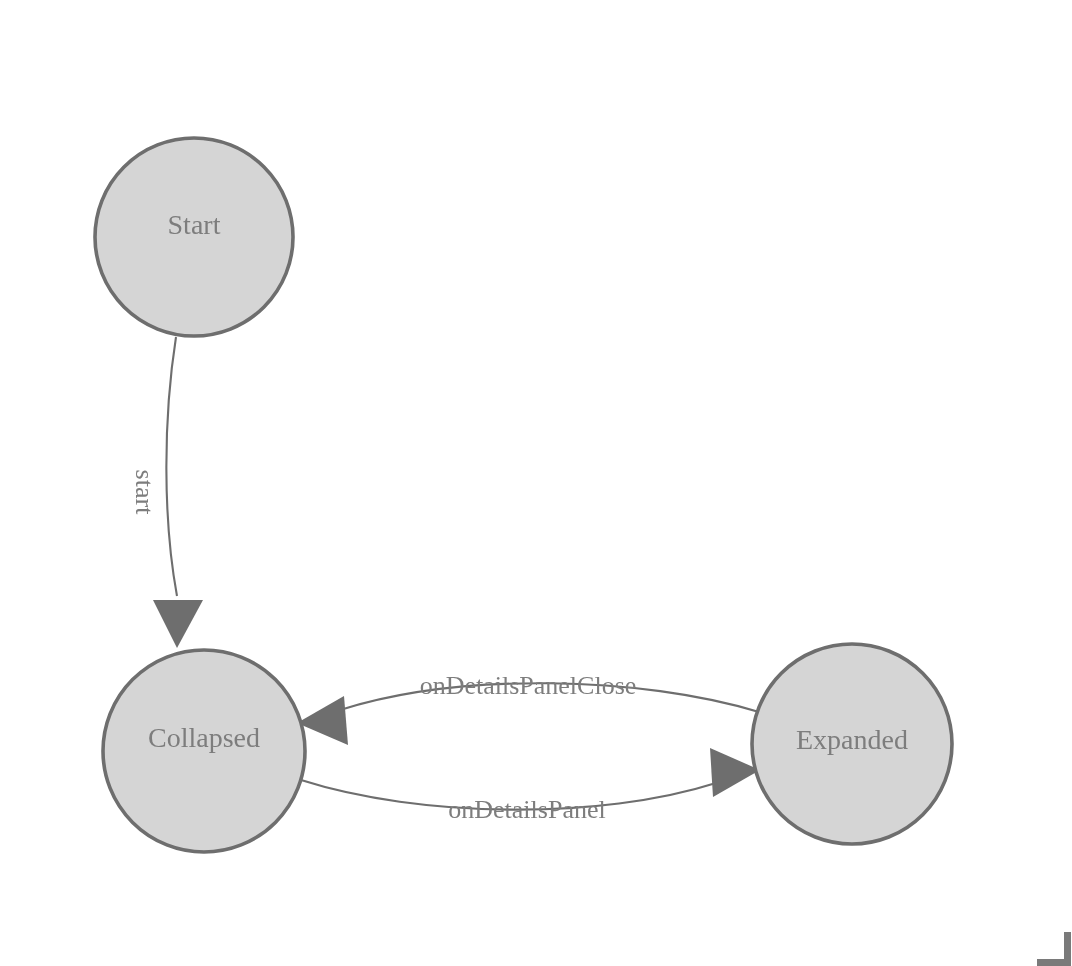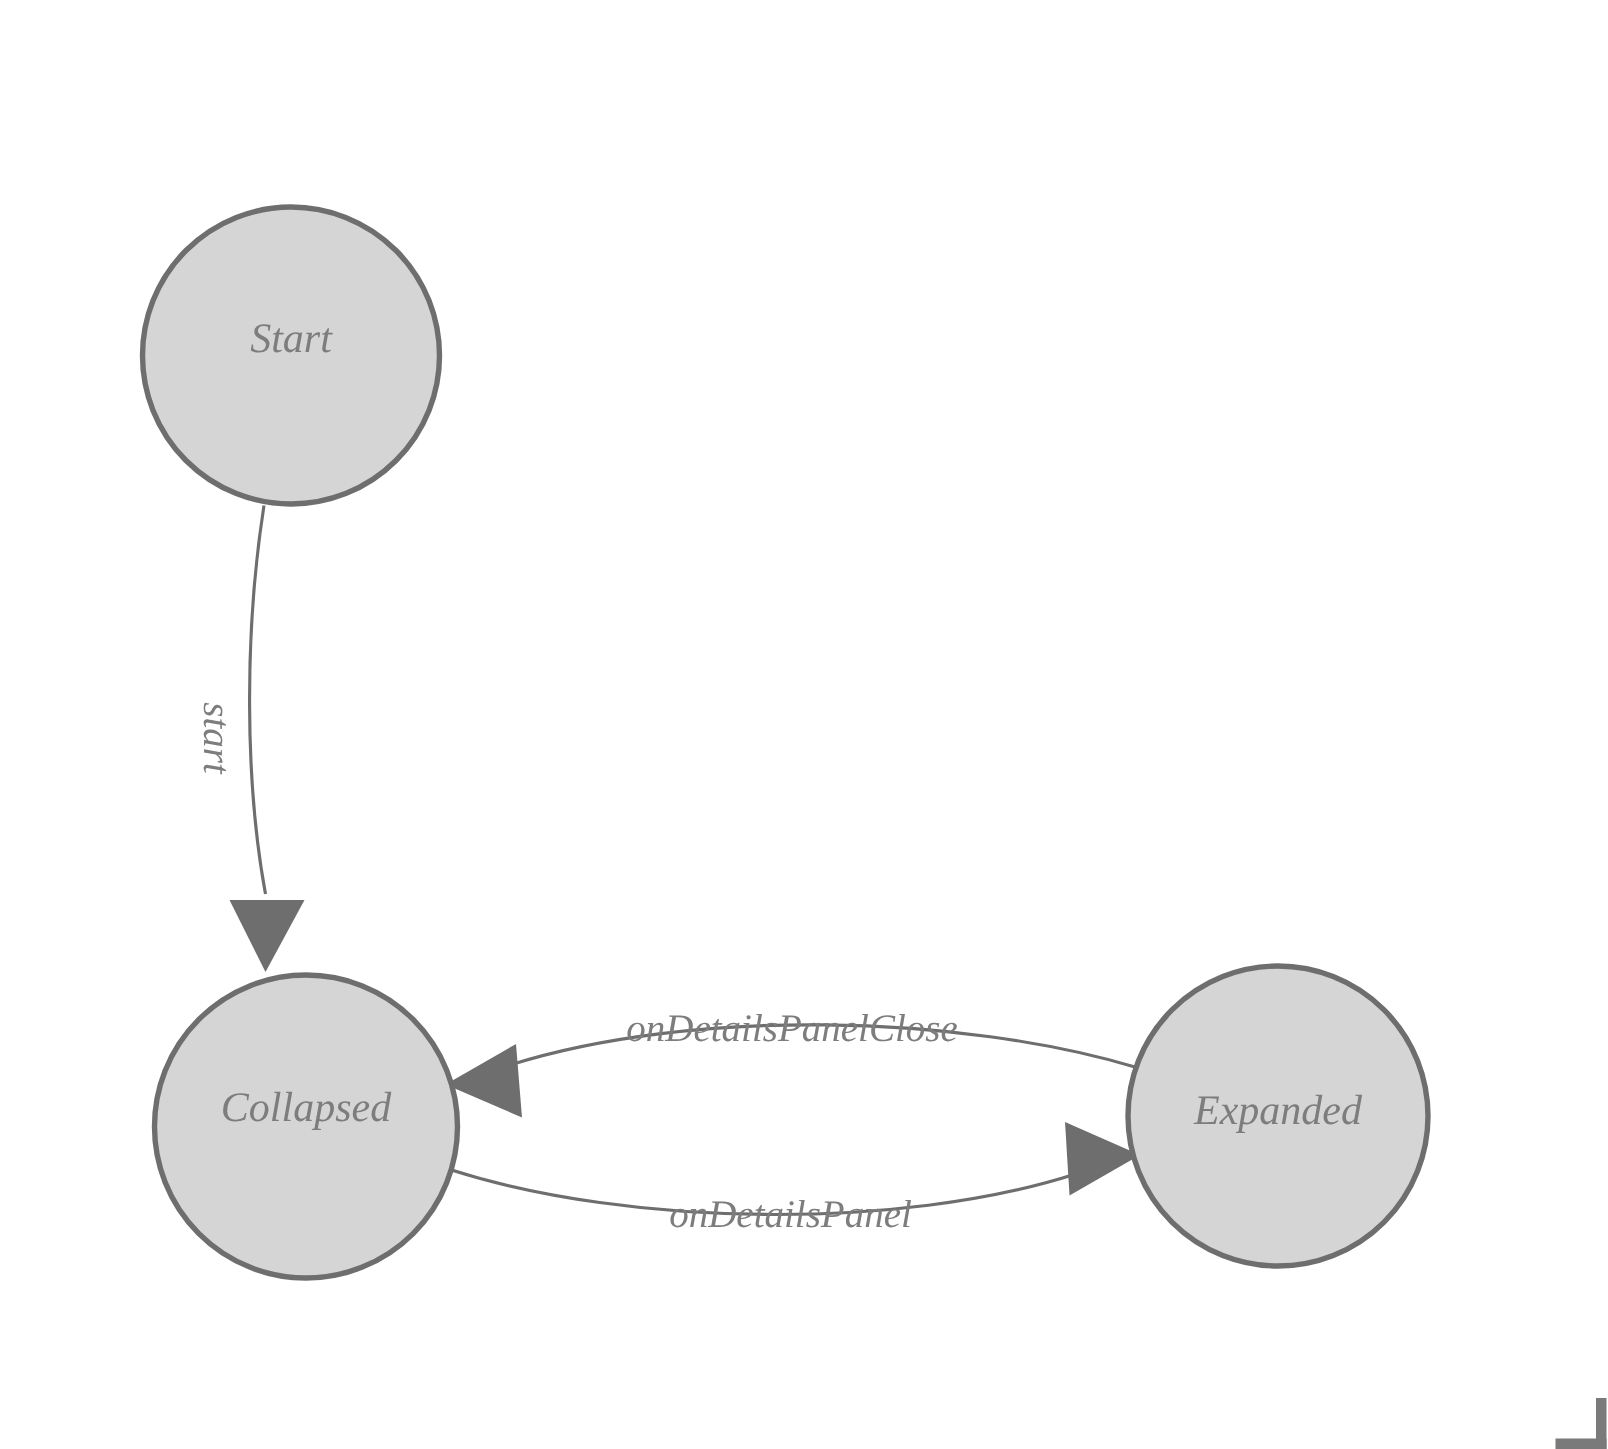--- a/index.html
+++ b/index.html
@@ -12,21 +12,20 @@
     width: 1072px;
     height: 966px;
     overflow: hidden;
     font-family: "Liberation Serif", "DejaVu Serif", serif;
   }
   #diagram-canvas {
     position: relative;
     width: 1072px;
     height: 966px;
     background: #ffffff;
-    font-style: italic;
   }
   #diagram-svg {
     position: absolute;
     left: 0;
     top: 0;
     width: 1072px;
     height: 966px;
     display: block;
   }
   .node-circle {

